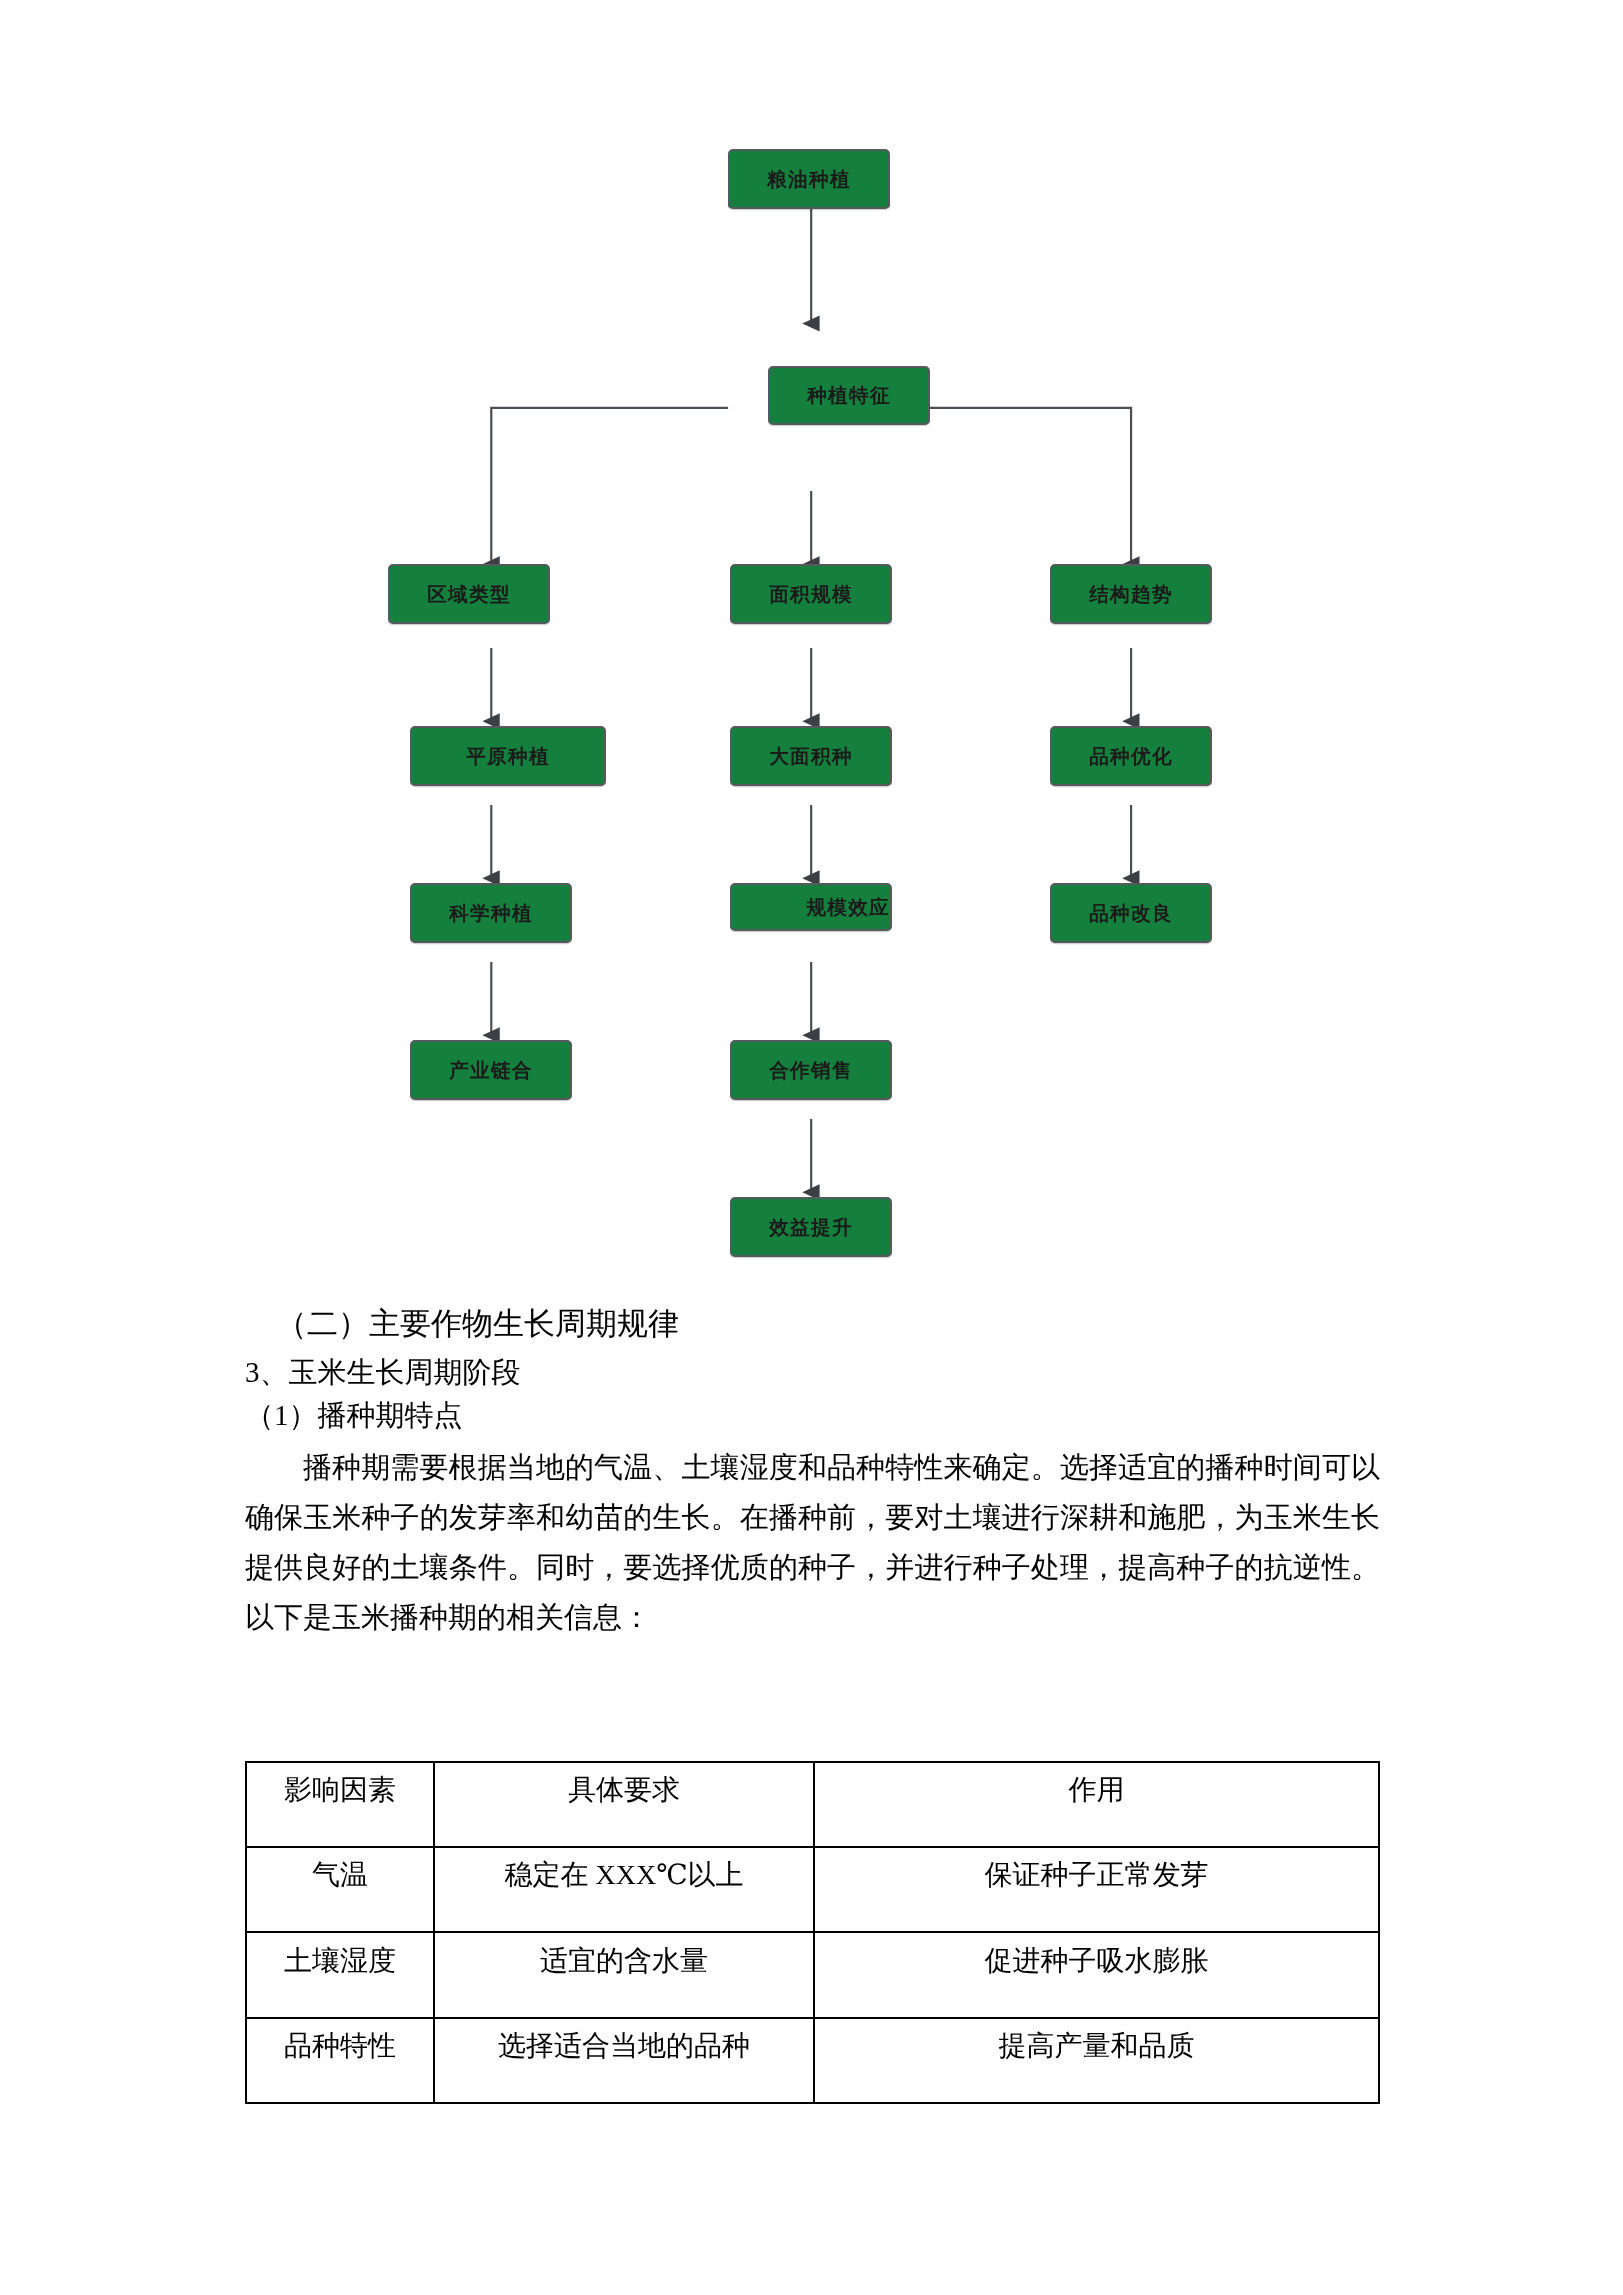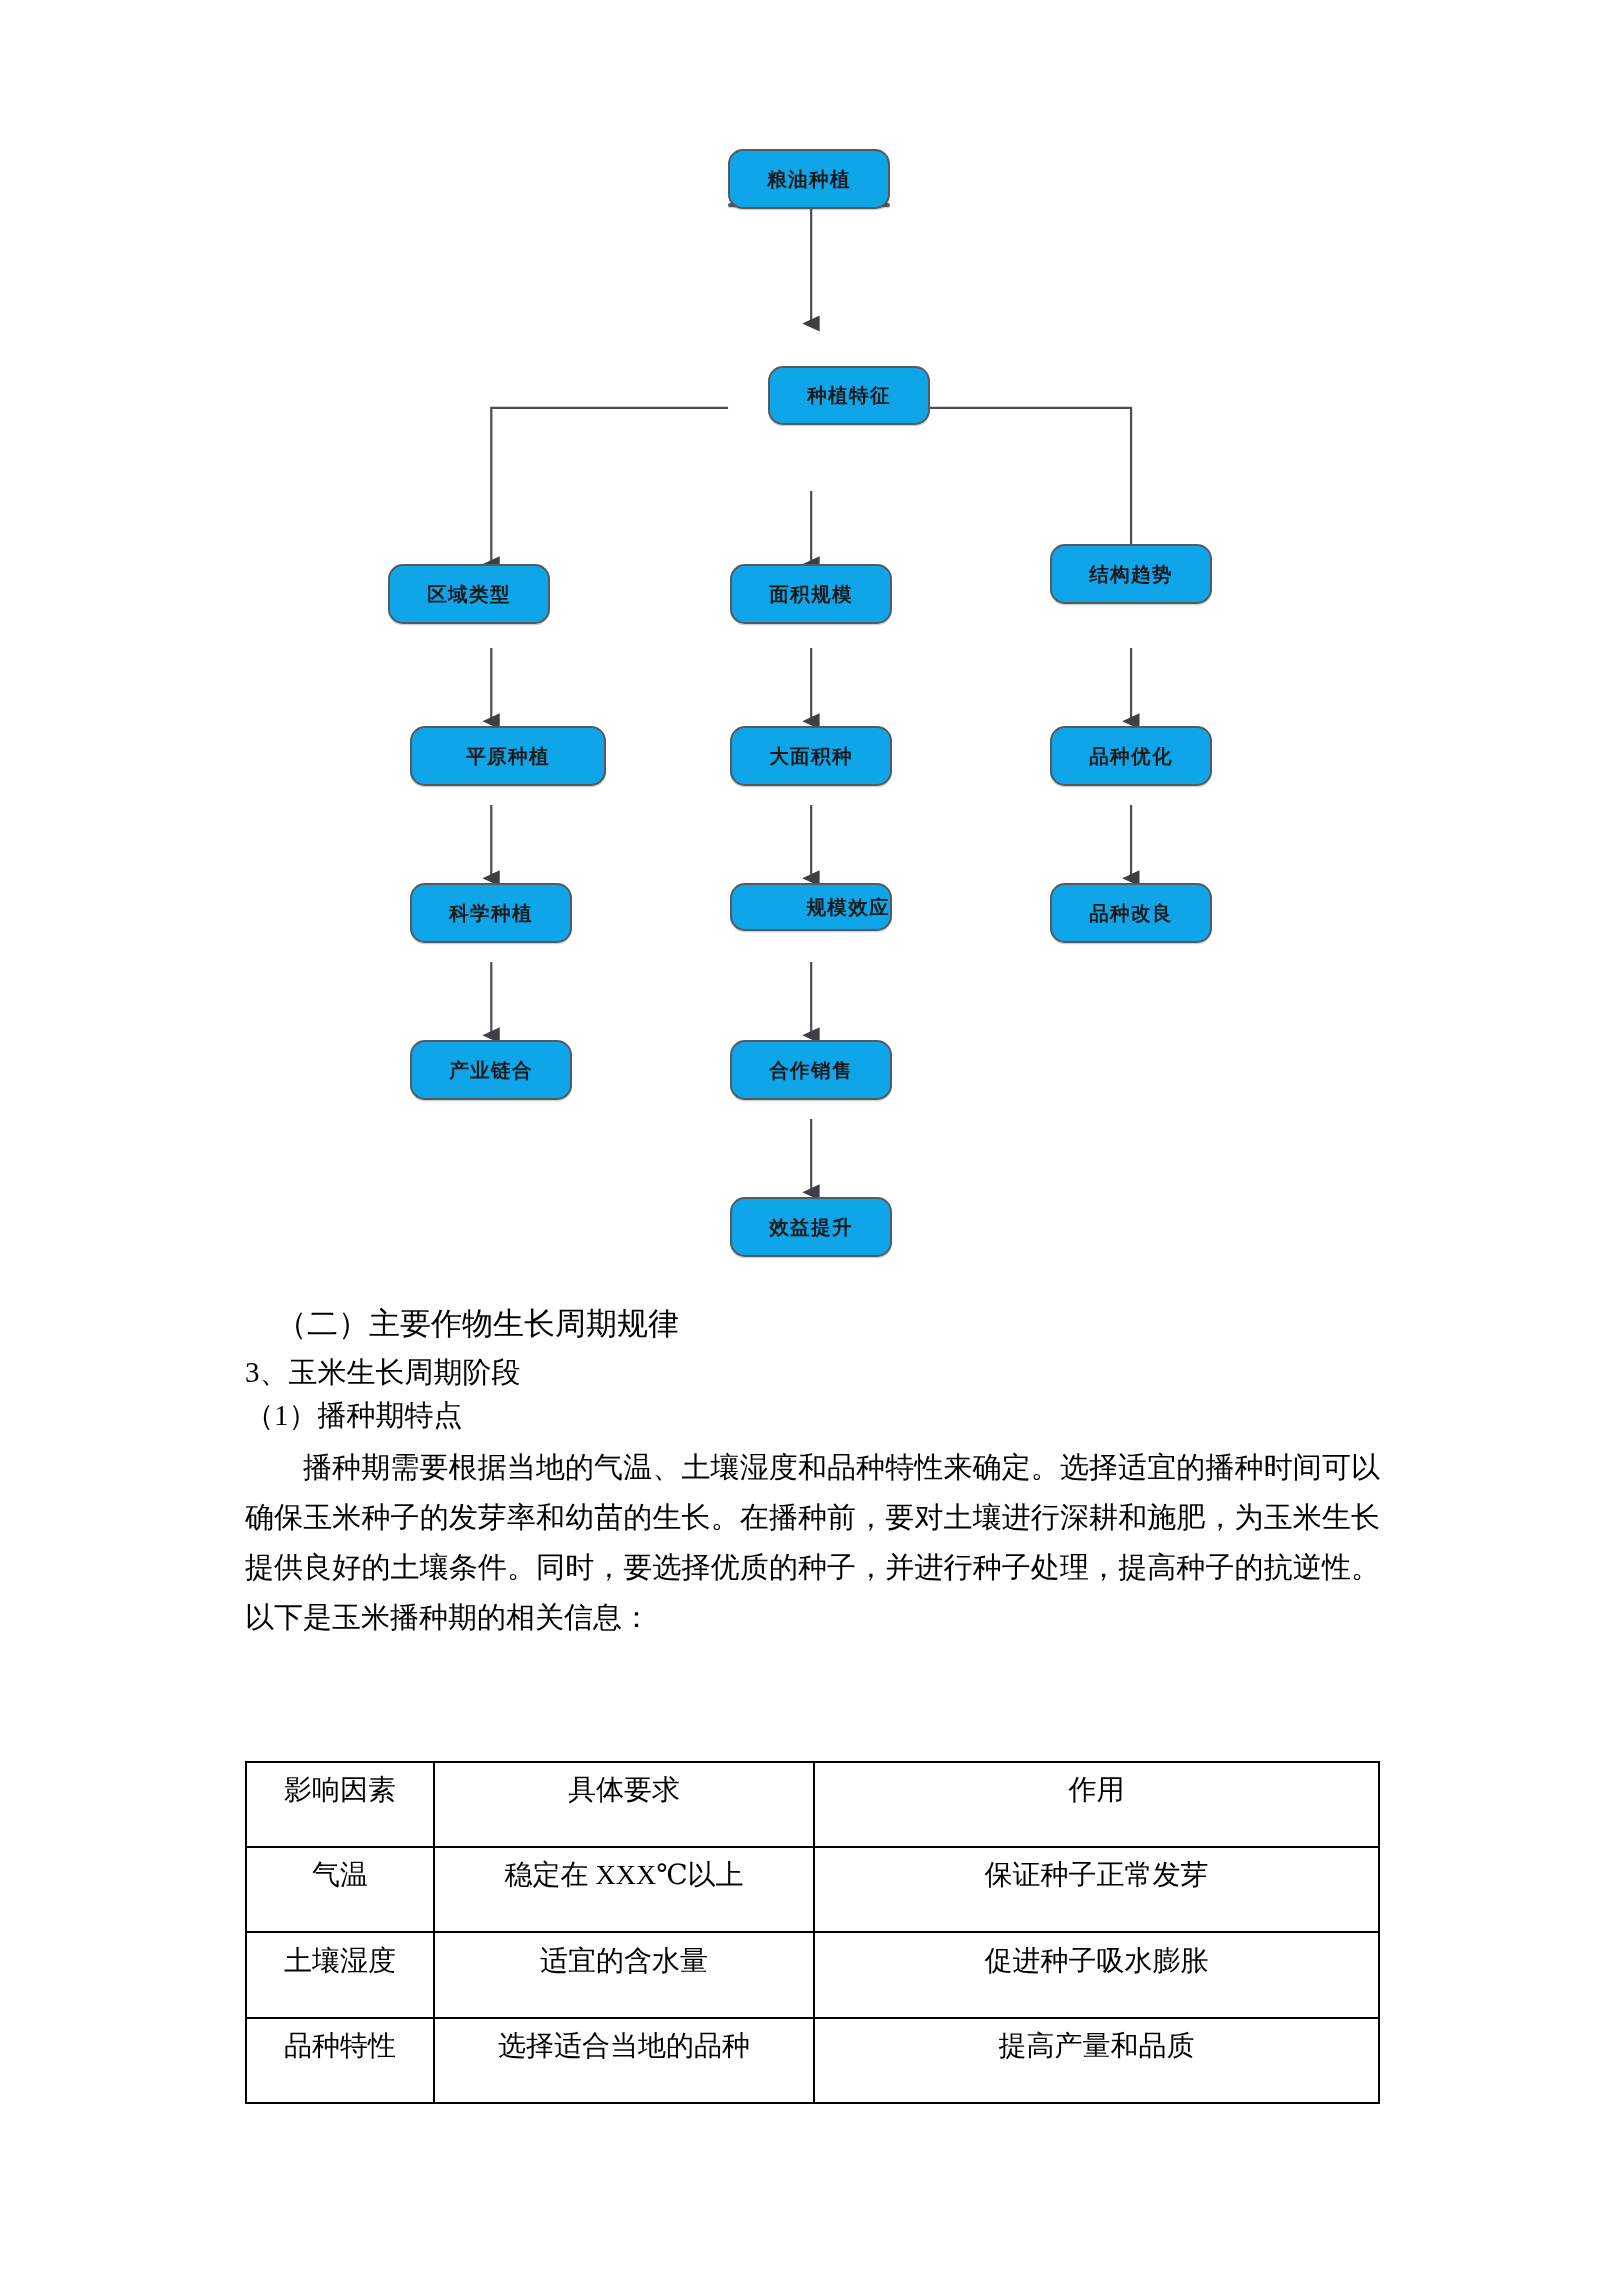--- a/index.html
+++ b/index.html
@@ -33,23 +33,23 @@
     position: absolute;
     left: 0;
     top: 0;
     width: 1623px;
     height: 1296px;
     display: block;
   }
   .node {
     position: absolute;
     box-sizing: border-box;
-    background: #0ea5e9;
+    background: #15803d;
     border: 2px solid #555a5e;
-    border-radius: 15px;
+    border-radius: 5px;
     display: flex;
     align-items: center;
     justify-content: center;
     font-family: "DejaVu Sans", "Liberation Sans", sans-serif;
     font-weight: bold;
     font-size: 19.6px;
     letter-spacing: 1.3px;
     color: #1a1a1a;
     box-shadow: 0 1.3px 0 rgba(0,0,0,0.18);
   }
@@ -155,21 +155,21 @@
     <div class="node" style="left:728px; top:366px; width:162px; height:59px;margin-left:40px;">
       <span>种植特征</span>
     </div>
 
     <div class="node" style="left:388px; top:564px; width:162px; height:60px;">
       <span>区域类型</span>
     </div>
     <div class="node" style="left:730px; top:564px; width:162px; height:60px;">
       <span>面积规模</span>
     </div>
-    <div class="node" style="left:1050px; top:544px; width:162px; height:60px;">
+    <div class="node" style="left:1050px; top:564px; width:162px; height:60px;">
       <span>结构趋势</span>
     </div>
 
     <div class="node" style="left:410px; top:726px; width:196px; height:60px;">
       <span>平原种植</span>
     </div>
     <div class="node" style="left:730px; top:726px; width:162px; height:60px;">
       <span>大面积种</span>
     </div>
     <div class="node" style="left:1050px; top:726px; width:162px; height:60px;">

